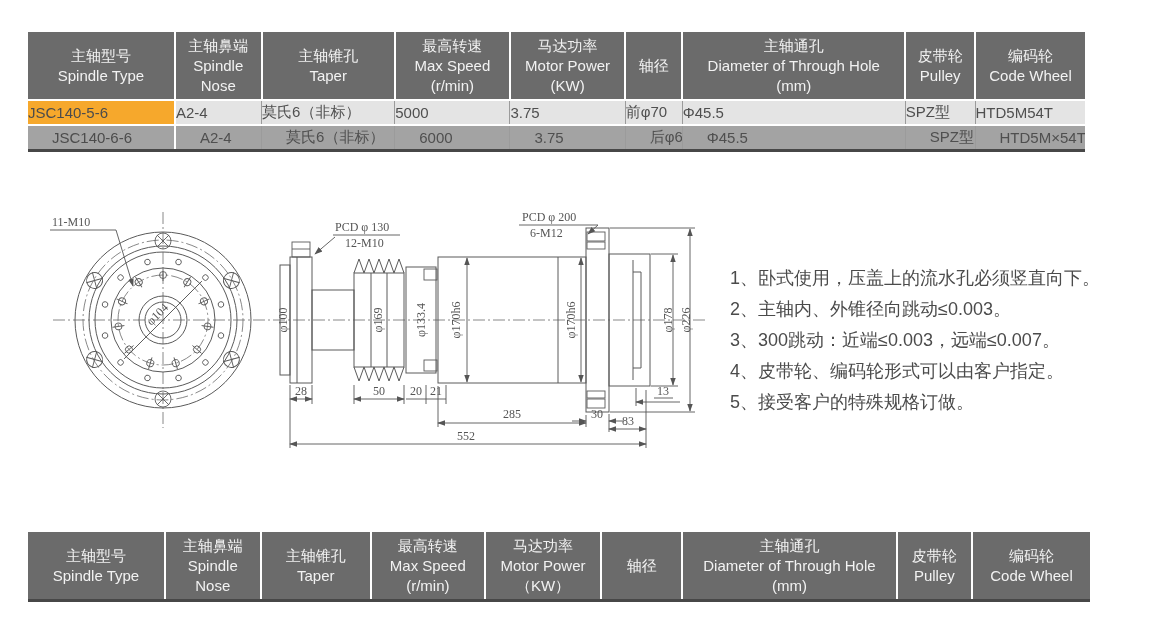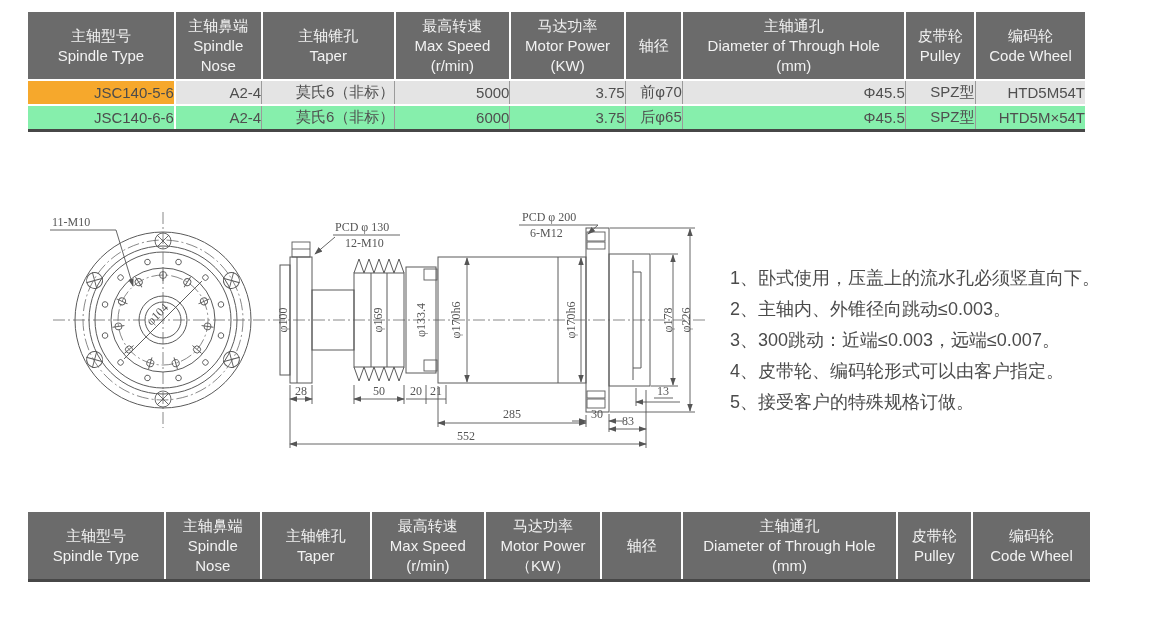--- a/index.html
+++ b/index.html
@@ -4,35 +4,36 @@
 <style>
   html,body { margin:0; padding:0; }
   body {
     width:1173px; height:630px; position:relative; overflow:hidden;
     background:#ffffff;
     font-family:"Liberation Sans","DejaVu Sans",sans-serif;
   }
   table.spec {
     position:absolute; border-collapse:collapse; table-layout:fixed;
     border-bottom:3px solid #474747;
+    margin-top:20px;
   }
   #table-top    { left:28px; top:12px;  width:1057px; }
   #table-bottom { left:28px; top:512px; width:1062px; }
   table.spec th {
     background:#6b6b6b; color:#f2f2f2; font-weight:normal;
     font-size:15px; line-height:20px; height:67px;
     border-right:2px solid #ffffff; vertical-align:middle; padding:0 2px;
     text-align:center;
   }
   table.spec td {
-    background:#e4e4e4; color:#4f4f4f; font-size:15px; text-align:right;
+    background:#e4e4e4; color:#4f4f4f; font-size:15px; text-align:left;
     height:23px; border-top:2px solid #ffffff; border-right:1px solid #9b9b9b;
     padding:0; white-space:nowrap; overflow:hidden;
   }
-  table.spec tr.alt td { background:#86efac; }
+  table.spec tr.alt td { background:#a3a3a3;padding-left:24px; }
   table.spec th:last-child, table.spec td:last-child { border-right:none; }
   table.spec td.model {
     background:#f6a82c; color:#4c4c4c; border-right:2px solid #ffffff;
   }
   tr.alt td.model { background:#f6a82c; }
   .notes {
     position:absolute; left:730px; top:263px; width:445px;
     font-size:18px; line-height:31px; color:#4b4b4b;
   }
   #drawing { position:absolute; left:30px; top:190px; }

